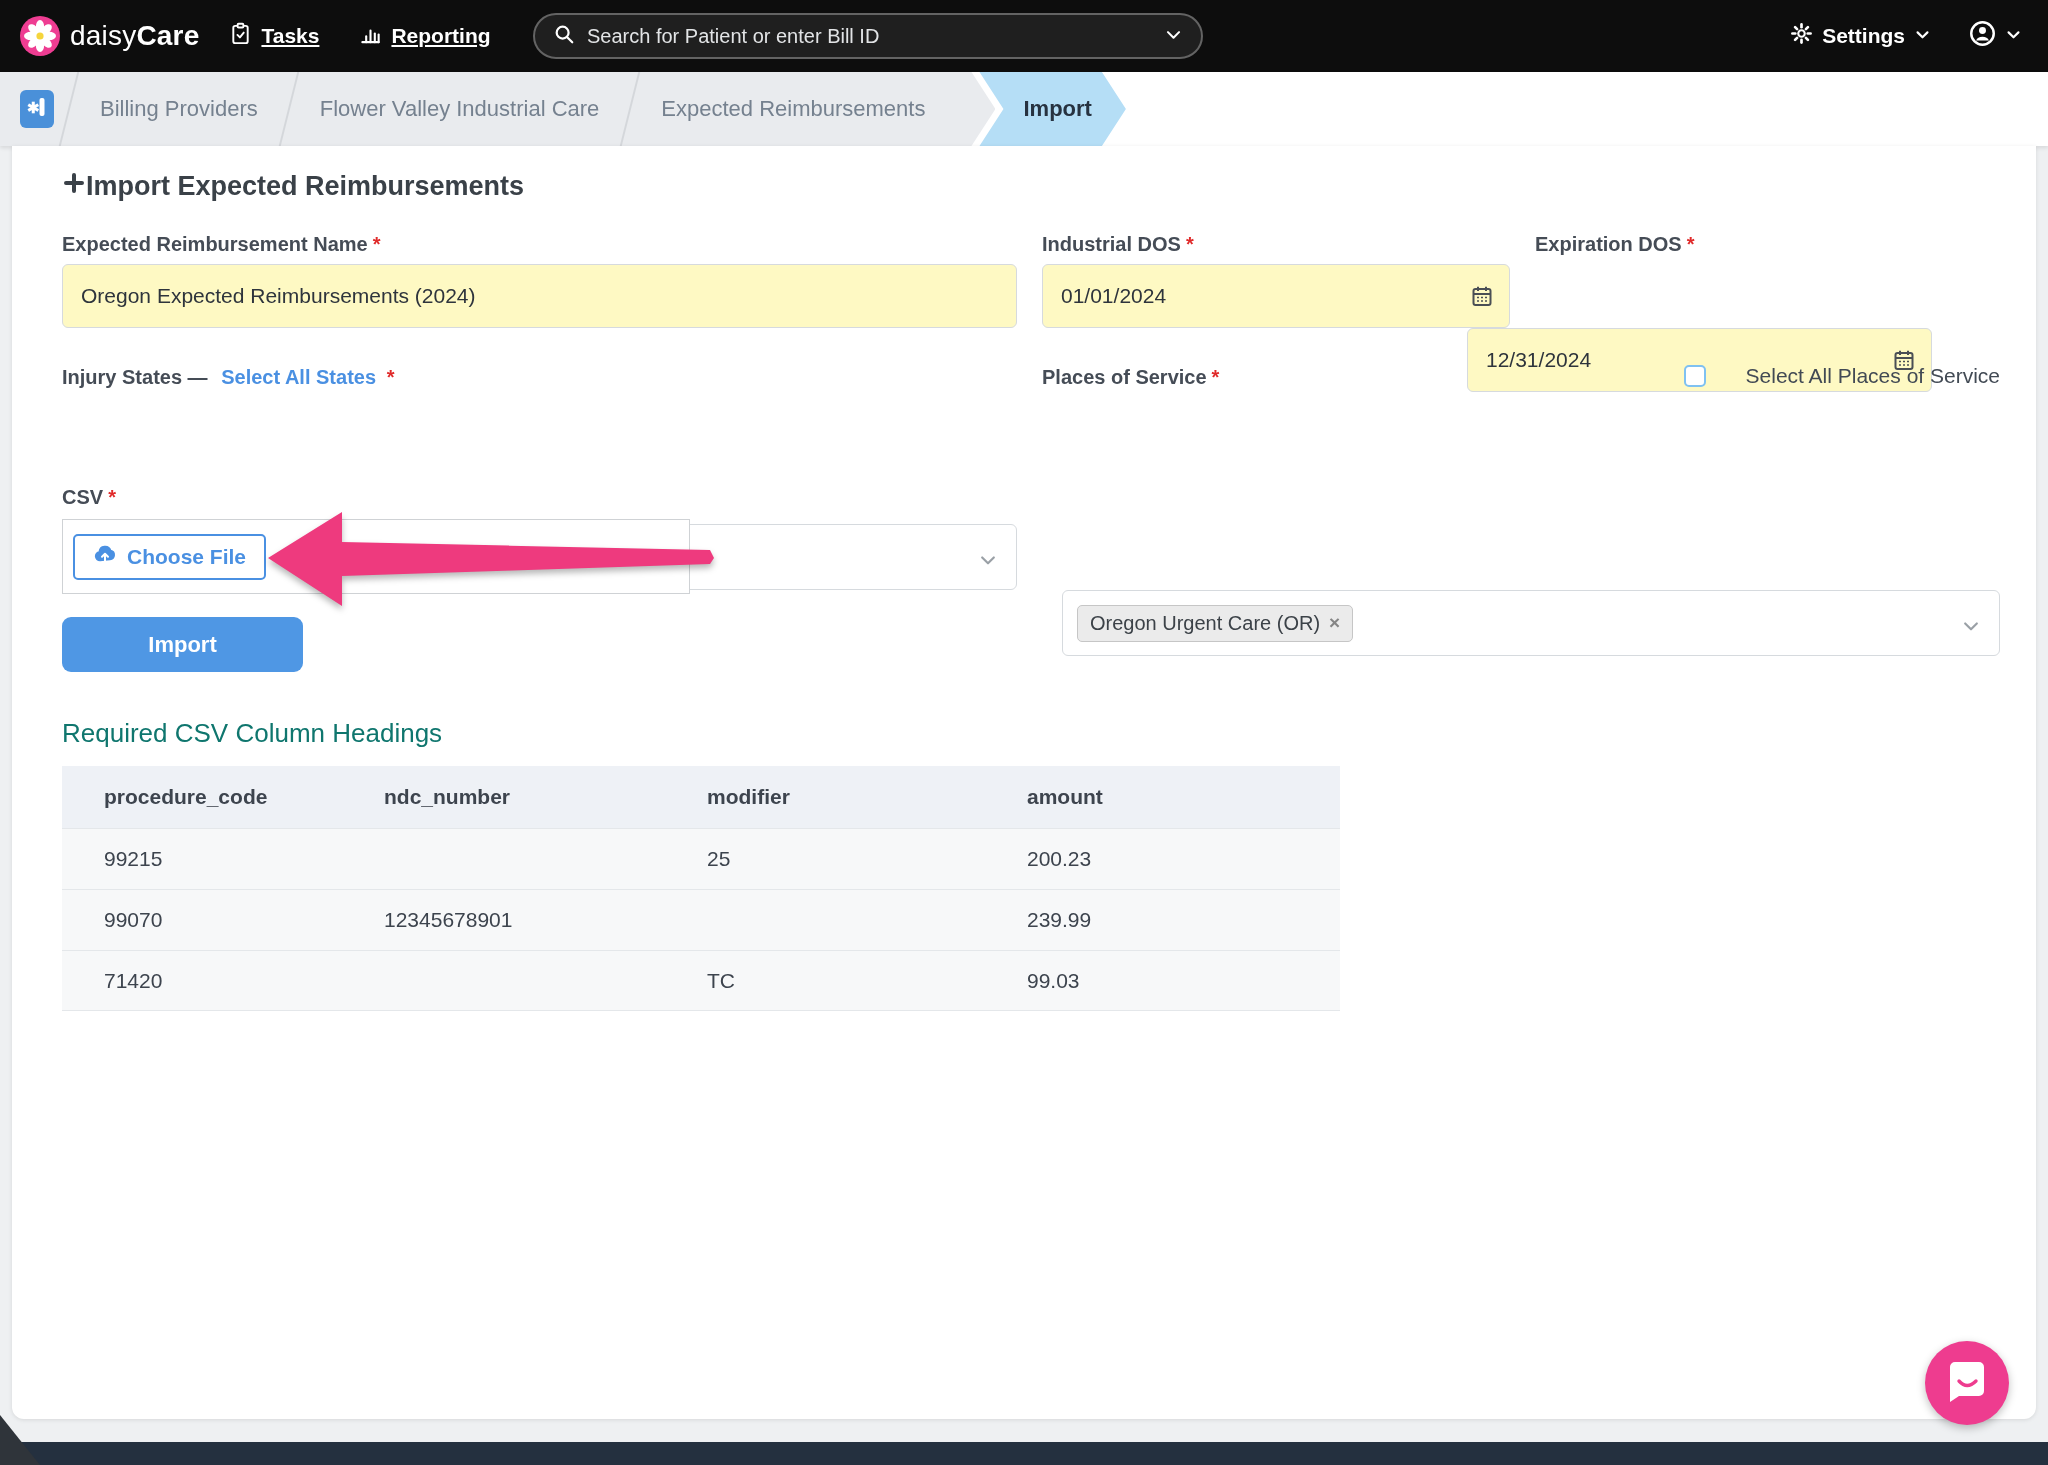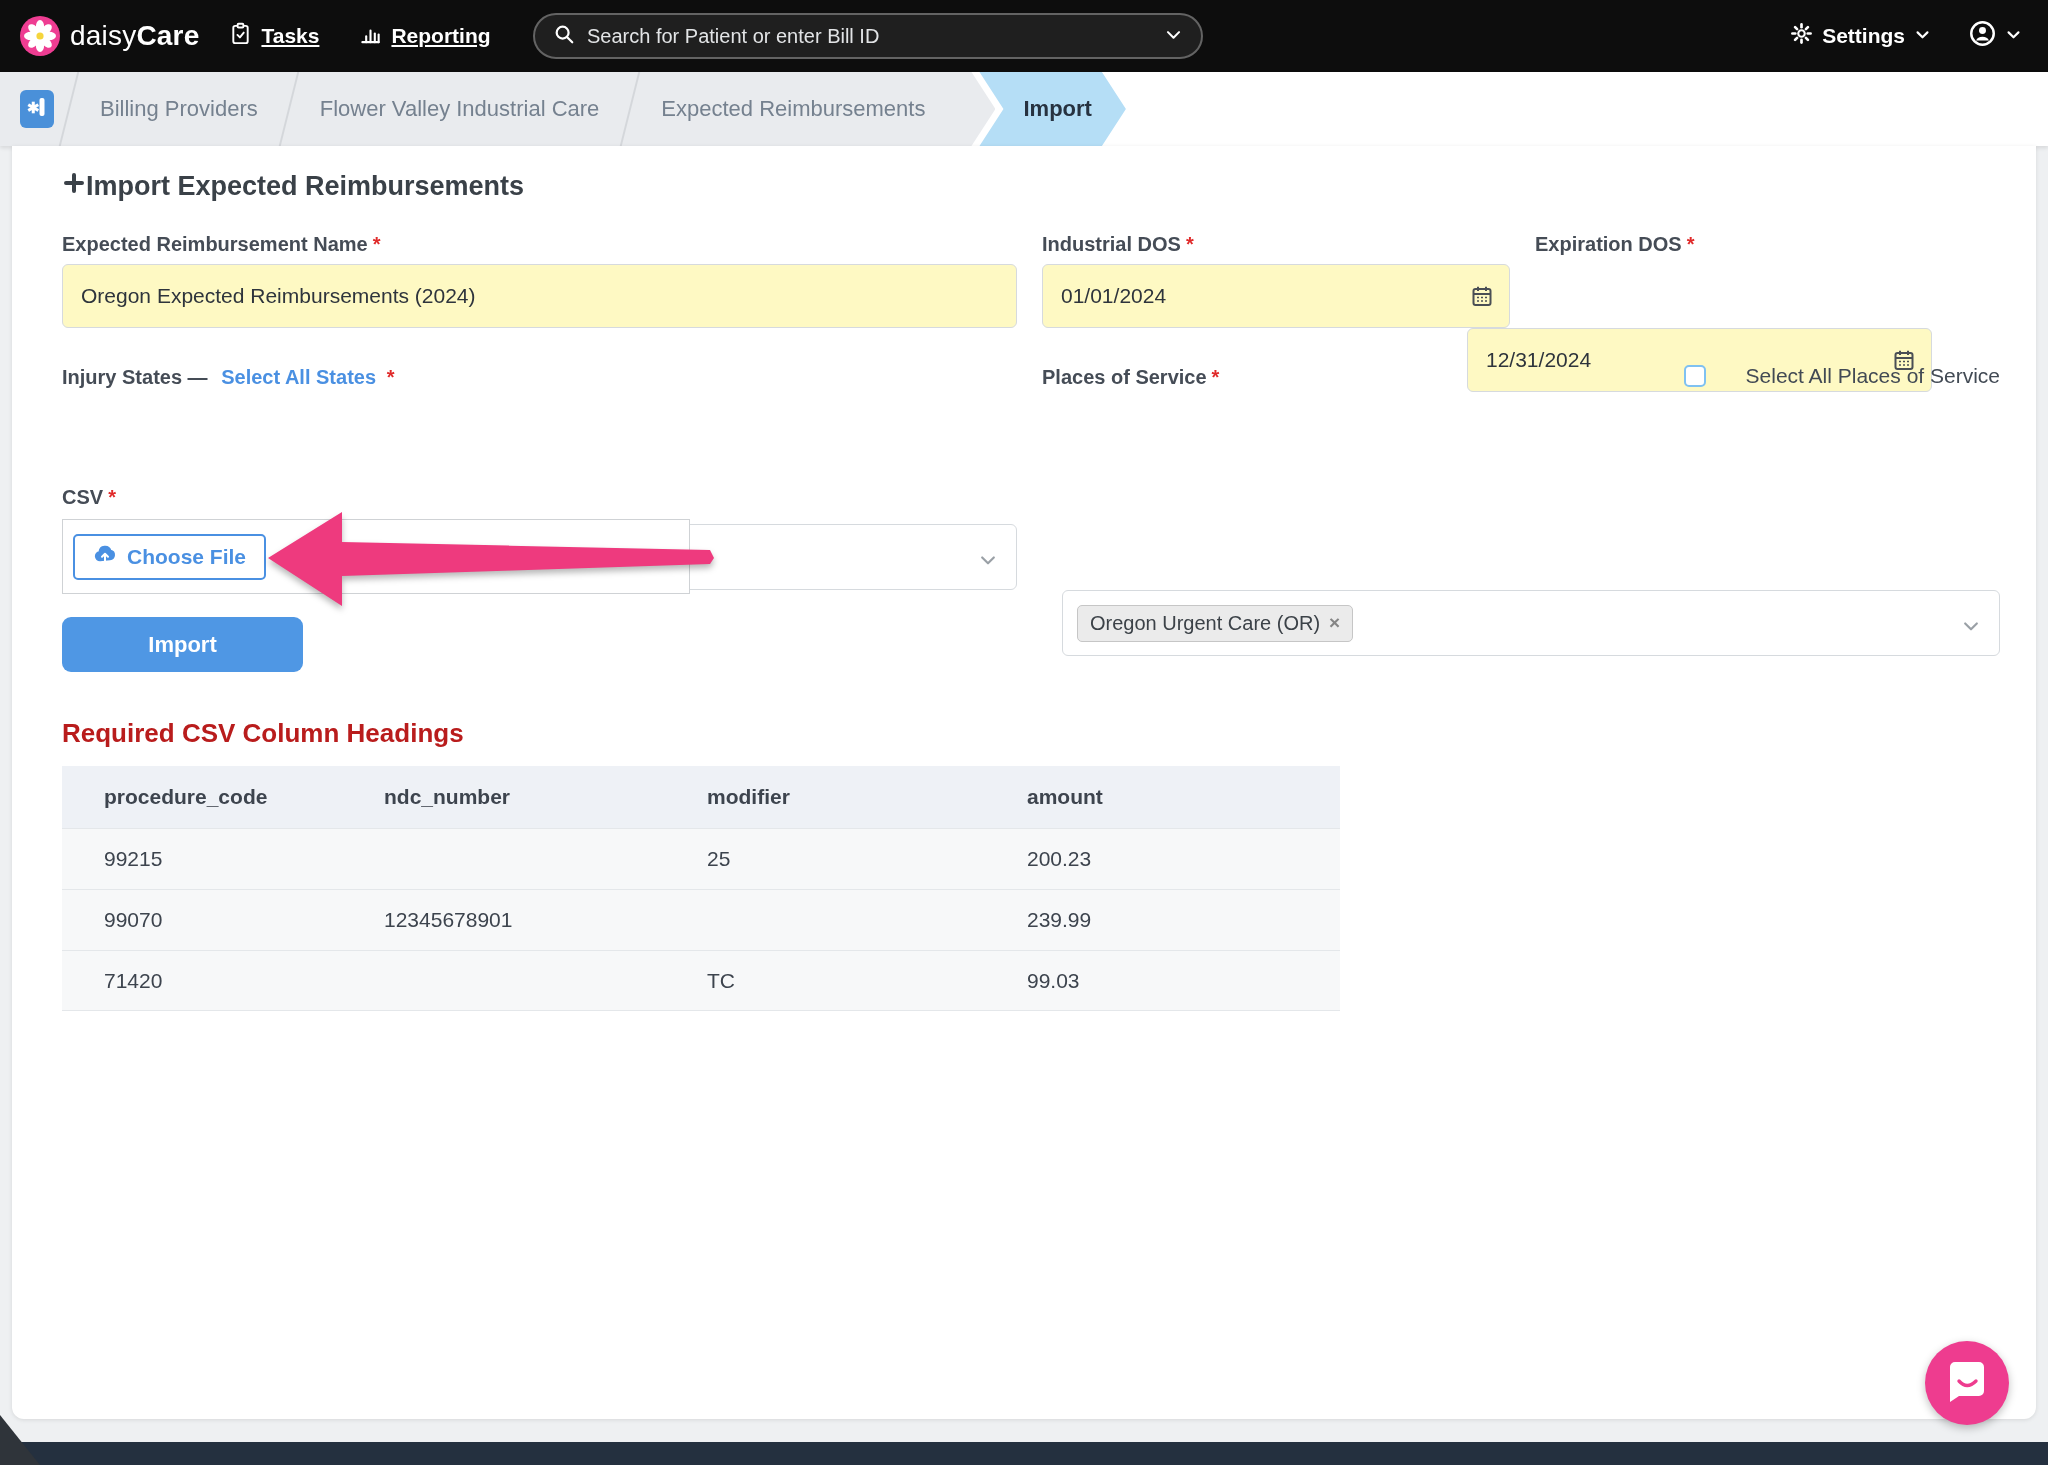--- a/index.html
+++ b/index.html
@@ -90,21 +90,21 @@
     position:absolute; left:10px; top:14px; height:46px; padding:0 18px;
     border:2px solid #4a90e2; border-radius:5px; background:#fff; color:#4a90e2;
     font-size:21px; font-weight:700; display:flex; align-items:center; gap:10px; cursor:pointer;
     font-family:inherit;
     text-align:right;
   }
   .import-btn{
     left:50px; top:471px; width:241px; height:55px; background:#4f97e4; border:none; border-radius:9px;
     color:#fff; font-size:22px; font-weight:700; cursor:pointer; font-family:inherit;
   }
-  .section-heading{ left:50px; top:572px; font-size:26px; font-weight:700; color:#b91c1c; }
+  .section-heading{ left:50px; top:572px; font-size:26px; font-weight:400; color:#0f766e; }
 
   .csv-table{ left:50px; top:620px; width:1278px; font-size:21px; color:#3d444e; }
   .thead,.trow{ display:grid; grid-template-columns:280px 323px 320px 355px; }
   .thead{ background:#eef1f6; height:62px; font-weight:700; }
   .trow{ background:#f7f8f9; height:61px; border-top:1px solid #e4e7ea; }
   .trow:last-child{ border-bottom:1px solid #e4e7ea; }
   .thead > div, .trow > div{ display:flex; align-items:center; padding-left:42px; }
 
   .arrow-annot{ left:250px; top:360px; width:462px; height:106px; pointer-events:none;
     filter:drop-shadow(0 4px 3px rgba(0,0,0,.28)); }

